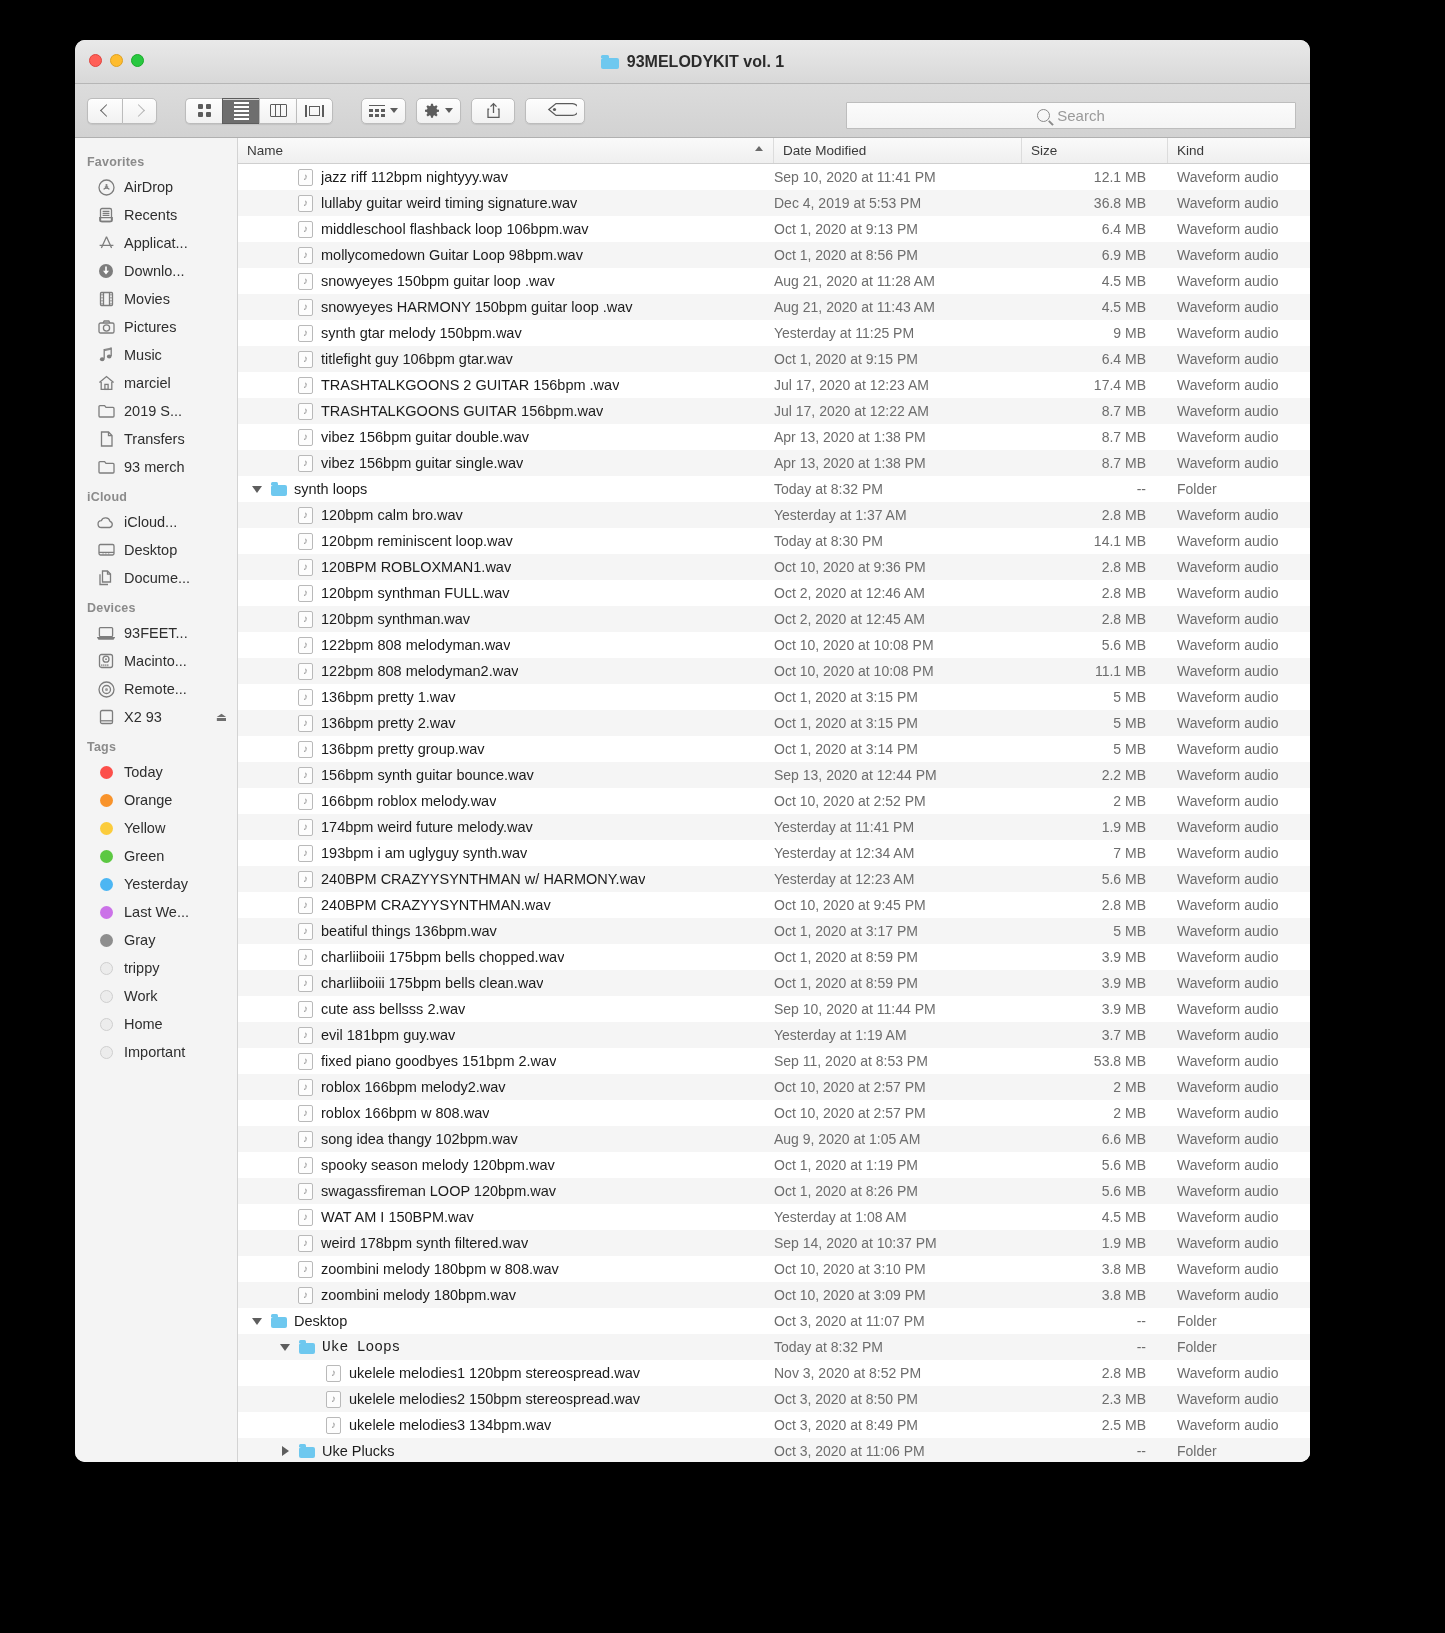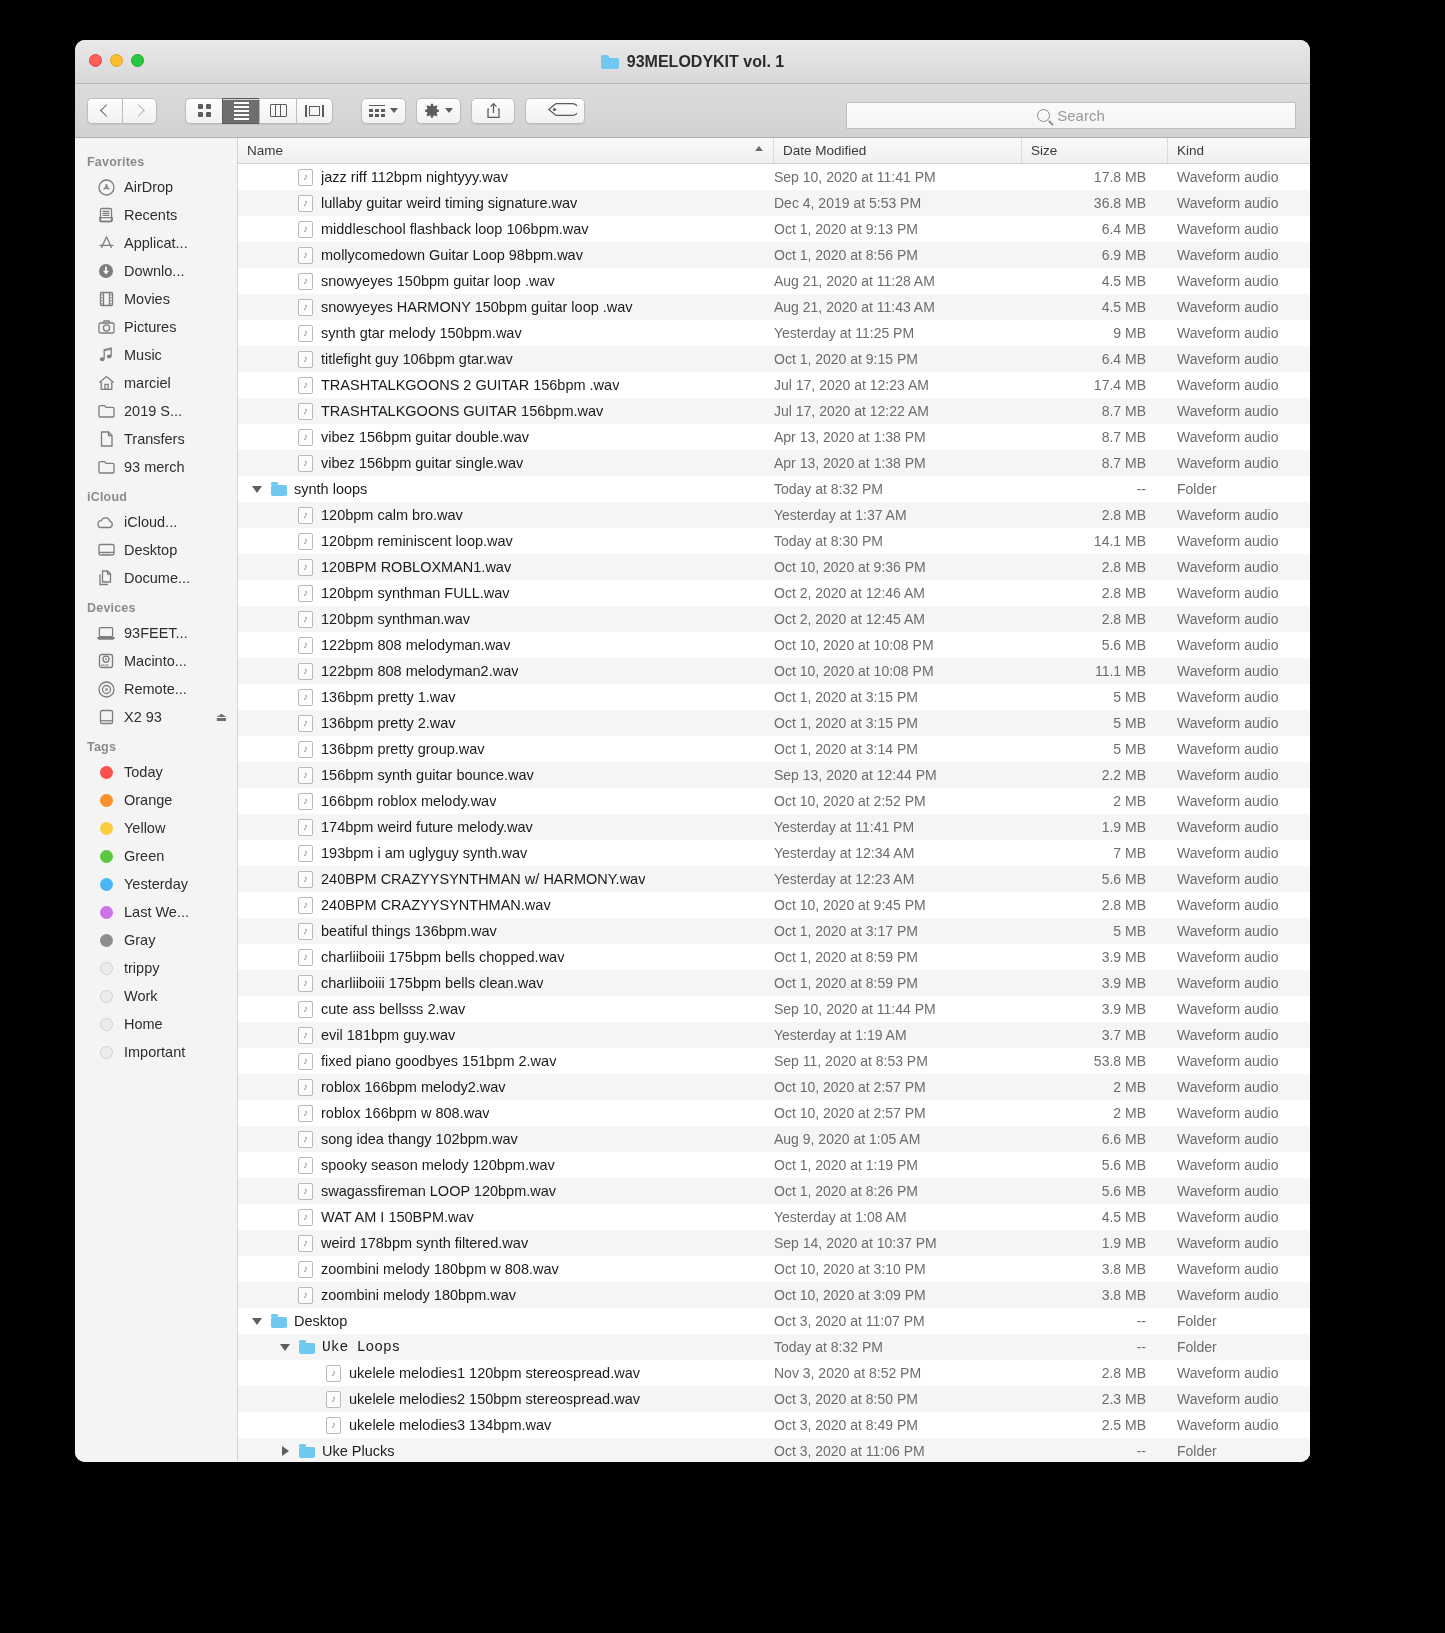--- a/index.html
+++ b/index.html
@@ -554,21 +554,21 @@
         </div>
       </div>
       <div class="rows" id="rows">
           <div class="row">
             <div class="c-name" style="padding-left: 40px;">
               <span class="tri"></span>
               <span class="fico wav" style="margin-left: 6px;">♪</span>
               <span class="nm">jazz riff 112bpm nightyyy.wav</span>
             </div>
             <div class="c-date">Sep 10, 2020 at 11:41 PM</div>
-            <div class="c-size">17.8 MB</div>
+            <div class="c-size">12.1 MB</div>
             <div class="c-kind">Waveform audio</div>
           </div>
           <div class="row alt">
             <div class="c-name" style="padding-left: 40px;">
               <span class="tri"></span>
               <span class="fico wav" style="margin-left: 6px;">♪</span>
               <span class="nm">lullaby guitar weird timing signature.wav</span>
             </div>
             <div class="c-date">Dec 4, 2019 at 5:53 PM</div>
             <div class="c-size">36.8 MB</div>

